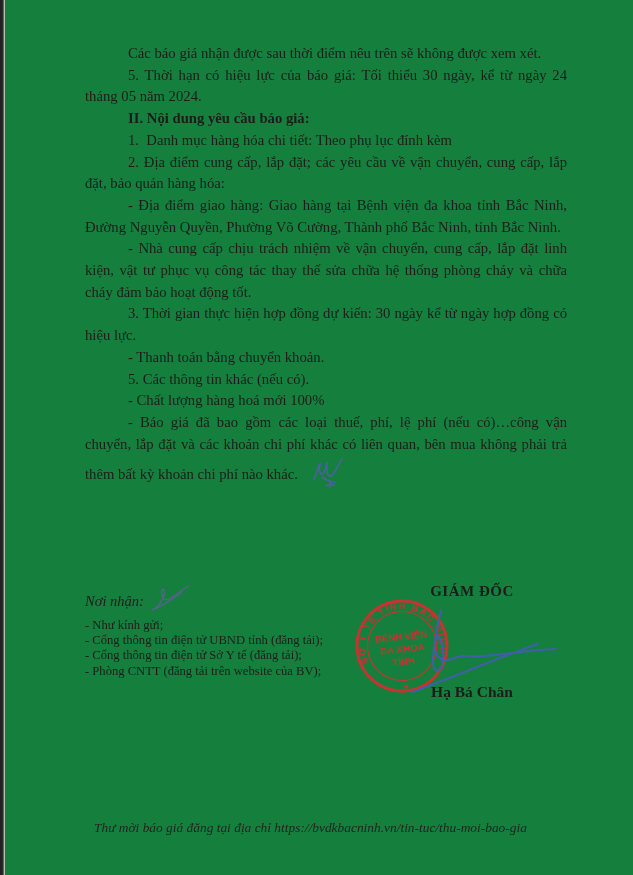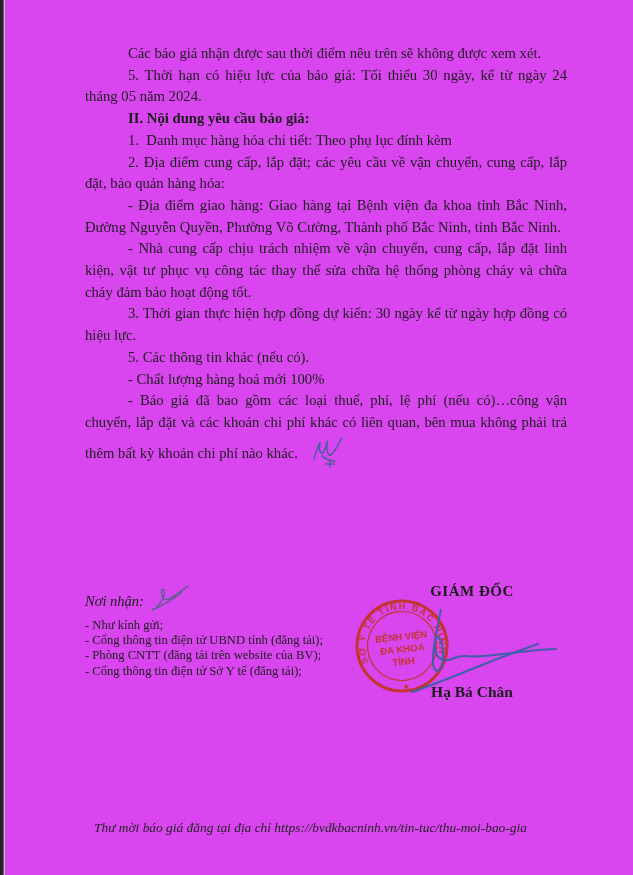--- a/index.html
+++ b/index.html
@@ -1,20 +1,20 @@
 <!DOCTYPE html>
 <html><head>
 <meta charset="utf-8">
 <style>
   * { margin:0; padding:0; box-sizing:border-box; }
   html,body { background:#e8e8e8; }
   .page {
     position:relative;
     width:633px; height:875px;
-    background:#d946ef;
+    background:#15803d;
     overflow:hidden;
     font-family:"Liberation Serif","DejaVu Serif",serif;
     color:#1c1c1c;
   }
   .scan-edge {
     position:absolute; left:0; top:0; bottom:0; width:5px;
     background:linear-gradient(90deg,#1d1d1d 0%,#2a2a2a 55%,#9b9b9b 85%,#ffffff 100%);
   }
   .doc-body {
     position:absolute; left:85px; top:43px; width:482px;
@@ -58,20 +58,21 @@
 
   <div class="doc-body">
     <p class="indent">Các báo giá nhận được sau thời điểm nêu trên sẽ không được xem xét.</p>
     <p class="indent">5. Thời hạn có hiệu lực của báo giá: Tối thiểu 30 ngày, kể từ ngày 24 tháng 05 năm 2024.</p>
     <p class="indent bold">II. Nội dung yêu cầu báo giá:</p>
     <p class="indent">1.&nbsp; Danh mục hàng hóa chi tiết: Theo phụ lục đính kèm</p>
     <p class="indent">2. Địa điểm cung cấp, lắp đặt; các yêu cầu về vận chuyển, cung cấp, lắp đặt, bảo quản hàng hóa:</p>
     <p class="indent">- Địa điểm giao hàng: Giao hàng tại Bệnh viện đa khoa tỉnh Bắc Ninh, Đường Nguyễn Quyền, Phường Võ Cường, Thành phố Bắc Ninh, tỉnh Bắc Ninh.</p>
     <p class="indent">- Nhà cung cấp chịu trách nhiệm về vận chuyển, cung cấp, lắp đặt linh kiện, vật tư phục vụ công tác thay thế sửa chữa hệ thống phòng cháy và chữa cháy đảm bảo hoạt động tốt.</p>
     <p class="indent">3. Thời gian thực hiện hợp đồng dự kiến: 30 ngày kể từ ngày hợp đồng có hiệu lực.</p>
+    <p class="indent">- Thanh toán bằng chuyển khoản.</p>
     <p class="indent">5. Các thông tin khác (nếu có).</p>
     <p class="indent">- Chất lượng hàng hoá mới 100%</p>
     <p class="indent"><span>- Báo giá đã bao gồm các loại thuế, phí, lệ phí (nếu có)…công vận chuyển, lắp đặt và các khoản chi phí khác có liên quan, bên mua không phải trả thêm bất kỳ khoản chi phí nào khác.</span><svg class="inline-initial" width="42" height="34" viewBox="0 0 42 34">
       <g fill="none" stroke="#4d5fa0" stroke-width="1.6" stroke-linecap="round">
         <path d="M6,25 C9,14 13,5 12,10 C10,17 14,24 17,15 C19,9 20,5 19,9 C18,16 20,24 24,20 C28,16 31,8 34,4"></path>
         <path d="M14,22 C18,25 24,28 27,27"></path>
         <path d="M22,26 L22,33 M18,30 L26,30"></path>
       </g>
     </svg></p>
   </div>
@@ -79,22 +80,22 @@
   <div class="recipients">
     <span class="recipients-heading">Nơi nhận:</span><svg class="noi-nhan-scribble" width="46" height="28" viewBox="0 0 46 28">
       <g fill="none" stroke="#56618f" stroke-width="1.4" stroke-linecap="round">
         <path d="M10,24 C16,18 20,10 18,6 C16,3 14,9 17,14 C20,19 28,12 42,2"></path>
         <path d="M6,26 C16,22 26,16 36,8"></path>
       </g>
     </svg>
     <div class="recipients-list">
       <div class="recipient-item">- Như kính gửi;</div>
       <div class="recipient-item">- Cổng thông tin điện tử UBND tỉnh (đăng tải);</div>
+      <div class="recipient-item">- Cổng thông tin điện tử Sở Y tế (đăng tải);</div>
       <div class="recipient-item">- Phòng CNTT (đăng tải trên website của BV);</div>
-      <div class="recipient-item">- Cổng thông tin điện tử Sở Y tế (đăng tải);</div>
     </div>
   </div>
 
   <div class="signer-title">GIÁM ĐỐC</div>
 
   <div class="stamp-wrap">
     <svg width="96" height="96" viewBox="-48 -48 96 96">
       <g transform="rotate(-6)">
         <circle cx="0" cy="0" r="45" fill="none" stroke="#c23530" stroke-width="3"></circle>
         <circle cx="0" cy="0" r="34.5" fill="none" stroke="#c23530" stroke-width="1.2"></circle>

